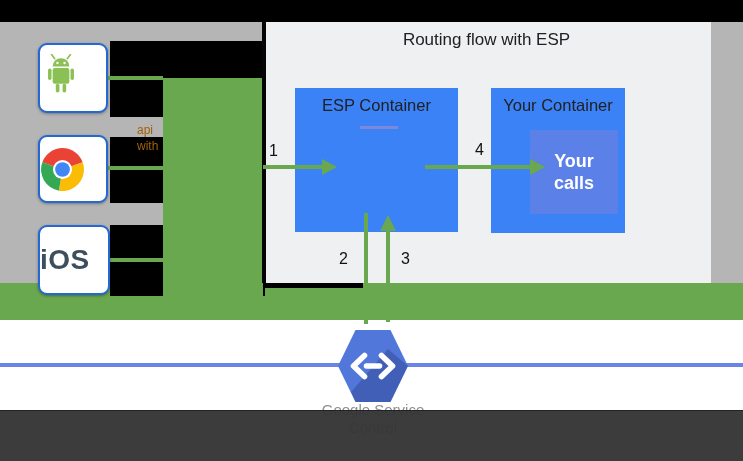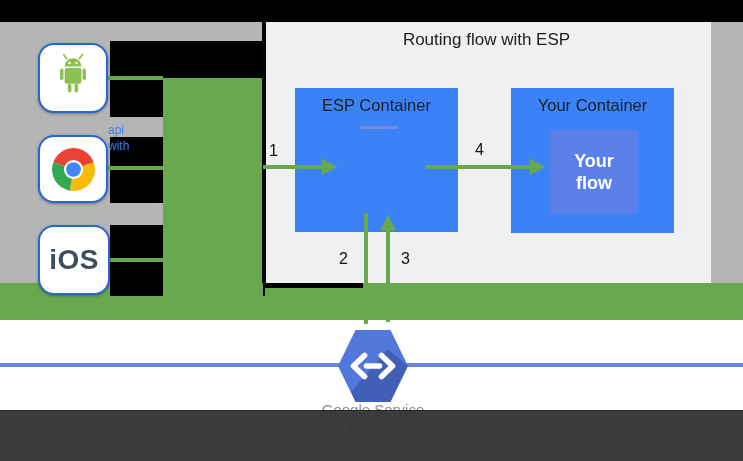--- a/index.html
+++ b/index.html
@@ -21,42 +21,42 @@
   .black-strip{left:262px;top:283px;width:101px;height:5px;background:#000;z-index:2;}
   .green-bar{left:163px;top:78px;width:100px;height:242px;background:#6aa84f;z-index:3;}
   .band-stub{width:4px;height:37px;top:283px;background:#77b25b;z-index:3;}
   
   .panel{left:262px;top:22px;width:449px;height:261px;box-sizing:border-box;
     background:#eff0f1;border-left:4px solid #040404;z-index:3;}
   .panel-title{left:262px;top:30px;width:449px;text-align:center;font-size:17px;
     color:#202124;z-index:5;}
   .container-box{background:#3b82f6;z-index:4;}
   .esp-cont{left:295px;top:88px;width:163px;height:144px;}
-  .your-cont{left:511px;top:88px;width:163px;height:145px;}
+  .your-cont{left:491px;top:88px;width:134px;height:145px;}
   .container-label{position:absolute;left:0;top:8px;width:100%;text-align:center;
     font-size:16.5px;color:#202124;}
   .blue-box{position:absolute;background:#5b80e8;color:#fff;font-weight:bold;
     display:flex;align-items:center;justify-content:center;text-align:center;}
   .esp-blue{left:42px;top:40px;width:88px;height:85px;font-size:20px;letter-spacing:.5px;}
   .your-blue{left:39px;top:42px;width:88px;height:84px;font-size:18px;line-height:22px;}
   .blue-sliver{left:360px;top:126px;width:38px;height:3px;background:#7d88dd;z-index:5;}
   
   .gline{background:#6aa84f;z-index:5;}
   .arrow-head-right{width:0;height:0;border-top:8px solid transparent;
     border-bottom:8px solid transparent;border-left:15px solid #6aa84f;z-index:5;}
   .arrow-head-up{width:0;height:0;border-left:8px solid transparent;
     border-right:8px solid transparent;border-bottom:16px solid #6aa84f;z-index:5;}
   .step-num{font-size:16px;color:#111;z-index:6;}
   
   .client-box{width:70px;height:70px;background:#fff;border:2px solid #2468d3;
-    border-radius:16px;box-sizing:border-box;z-index:6;display:flex;align-items:center;
-    justify-content:center;box-shadow:0 1px 3px rgba(0,0,0,.35);}
+    border-radius:9px;box-sizing:border-box;z-index:6;display:flex;align-items:center;
+    box-shadow:0 1px 3px rgba(0,0,0,.35);}
   .ios-text{font-size:28px;font-weight:bold;color:#3d4f5e;letter-spacing:.5px;}
-  .note-text{left:108px;top:122px;width:46px;font-size:12px;line-height:16px;
-    color:#3b82f6;z-index:6;}
+  .note-text{left:137px;top:122px;width:46px;font-size:12px;line-height:16px;
+    color:#a16207;z-index:6;}
   
   .blue-line{left:0;top:363px;width:743px;height:4px;background:#6b85e6;z-index:5;}
   .hexagon{left:338px;top:329px;width:70px;height:74px;z-index:7;}
   .service-text{left:288px;top:401px;width:170px;text-align:center;font-size:15px;
     line-height:18px;color:#8e8e8e;z-index:1;}
   .bottom-bar{left:0;top:410px;width:743px;height:51px;
     background:rgba(52,52,52,0.96);border-top:1px solid rgba(0,0,0,.4);z-index:8;}
 </style>
 </head>
 <body>
@@ -81,21 +81,21 @@
   <div class="abs container-box esp-cont">
     <div class="container-label">ESP Container</div>
   </div>
   <div class="abs blue-sliver"></div>
 
   <div class="abs container-box your-cont">
     <div class="container-label">Your Container</div>
     <div class="blue-box your-blue">
       <span>
         <span>Your</span><br>
-        <span>flow</span>
+        <span>calls</span>
       </span>
     </div>
   </div>
 
   <div class="abs gline" style="left:263px;top:165px;width:60px;height:4px;"></div>
   <div class="abs arrow-head-right" style="left:322px;top:159px;"></div>
   <div class="abs step-num" style="left:269px;top:142px;">1</div>
 
   <div class="abs gline" style="left:425px;top:165px;width:105px;height:4px;"></div>
   <div class="abs arrow-head-right" style="left:530px;top:159px;"></div>

